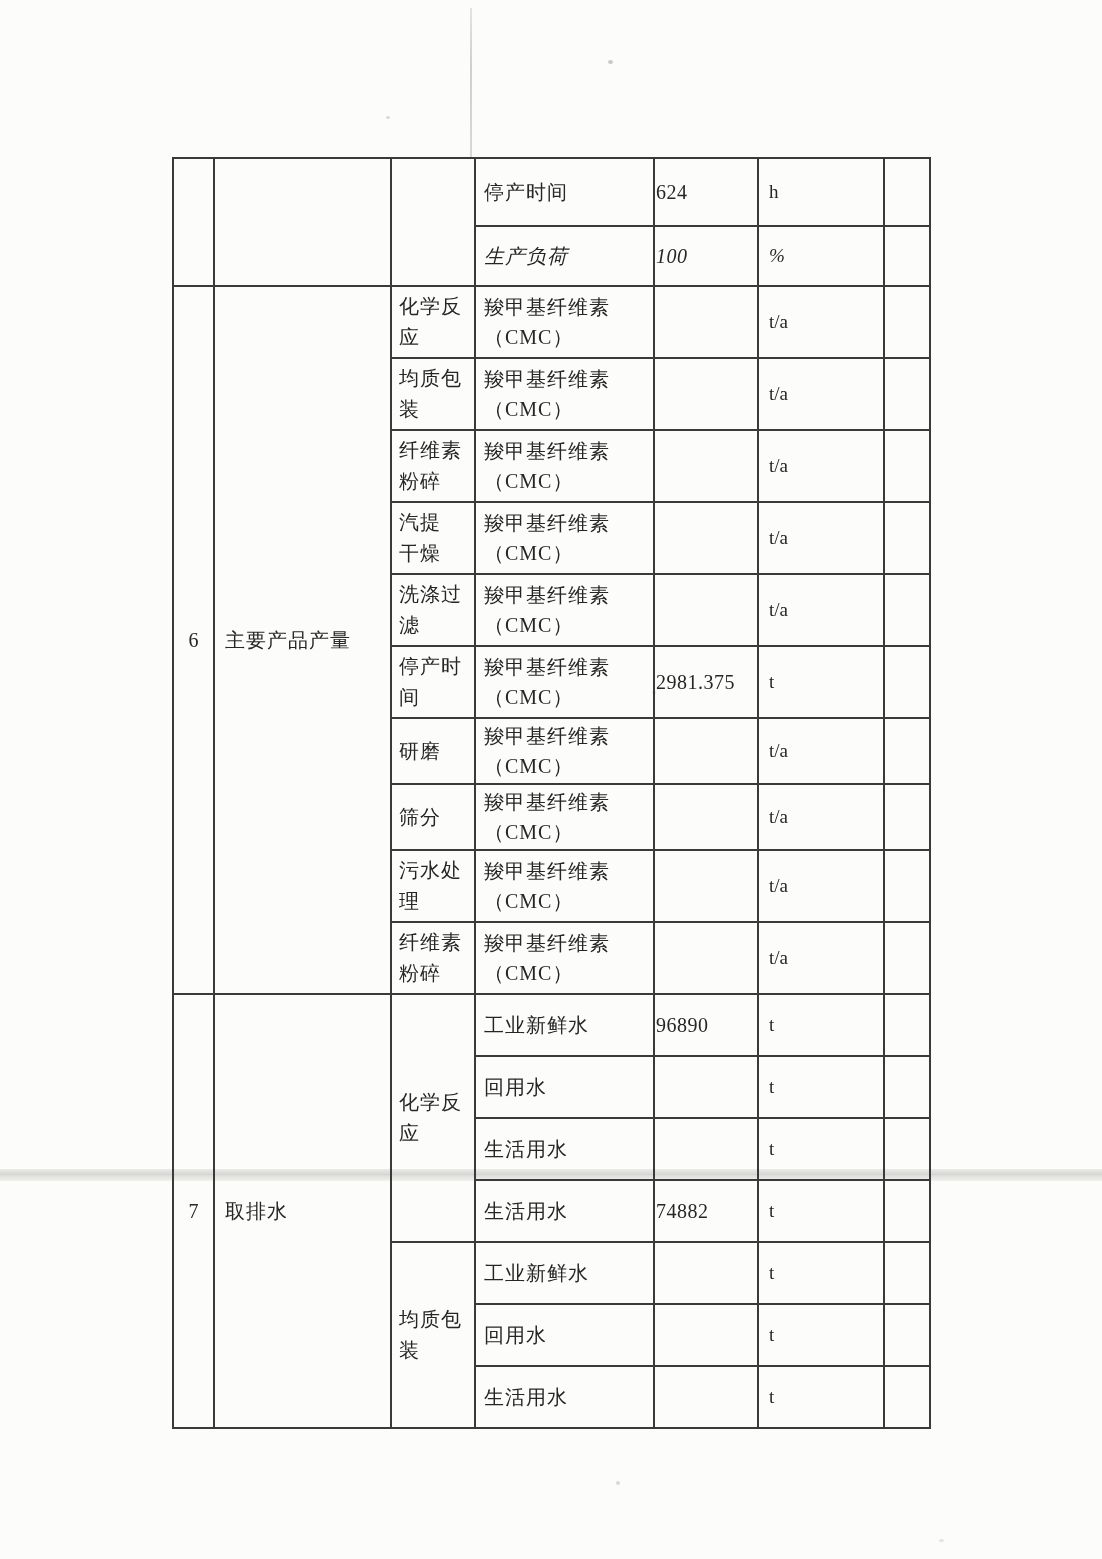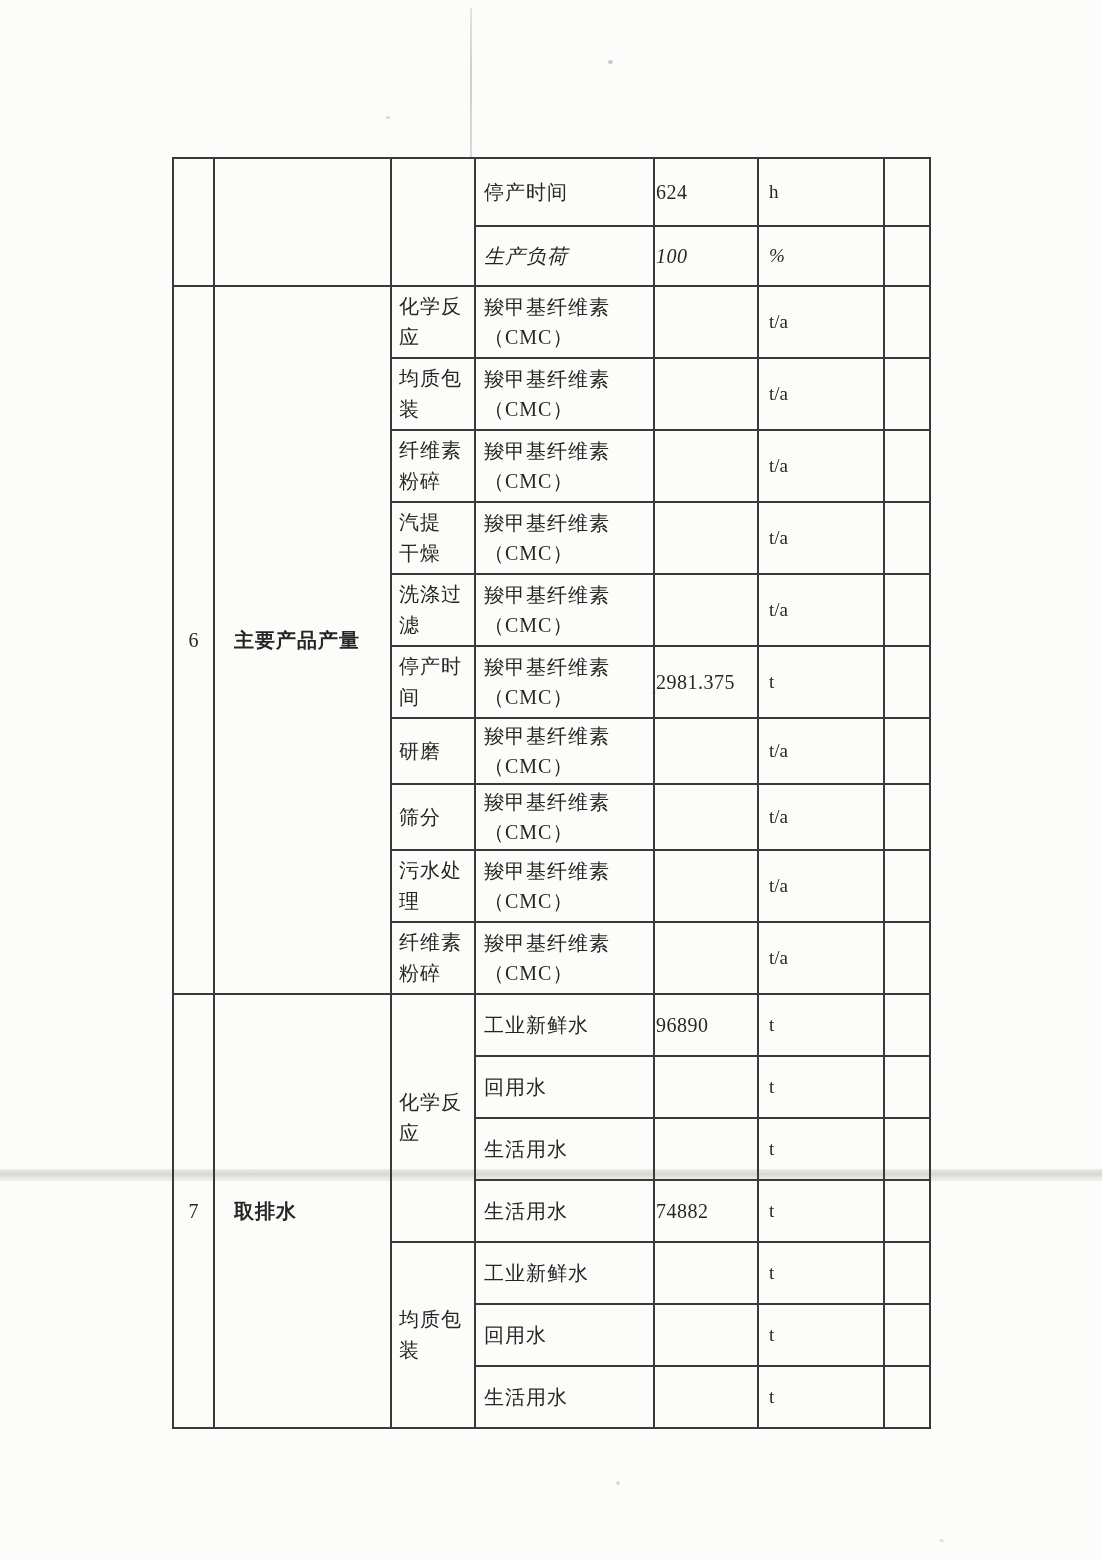--- a/index.html
+++ b/index.html
@@ -61,21 +61,21 @@
   col.w-val   { width: 104px; }
   col.w-unit  { width: 126px; }
   col.w-extra { width: 46px;  }
 
   tr.r-a  { height: 68px; }
   tr.r-b  { height: 60px; font-style: italic; }
   tr.r6   { height: 63px; }
   tr.r7   { height: 62px; }
 
   td.c-no   { text-align: center; padding: 2px; letter-spacing: 0; }
-  td.c-cat  { padding-left: 19px; letter-spacing: 1px; font-weight: bold; }
+  td.c-cat  { padding-left: 10px; letter-spacing: 1px; }
   td.c-proc { padding: 4px 12px 4px 7px; letter-spacing: 1px; line-height: 1.55; }
   td.c-item { white-space: pre-line; letter-spacing: 1px; line-height: 1.5; }
   td.c-val  { padding-left: 1px; letter-spacing: 0.5px; }
   td.c-unit { padding-left: 10px; font-size: 19px; }
   td.c-extra{ padding: 0; }
 </style>
 </head>
 <body>
 
 <div id="page">

